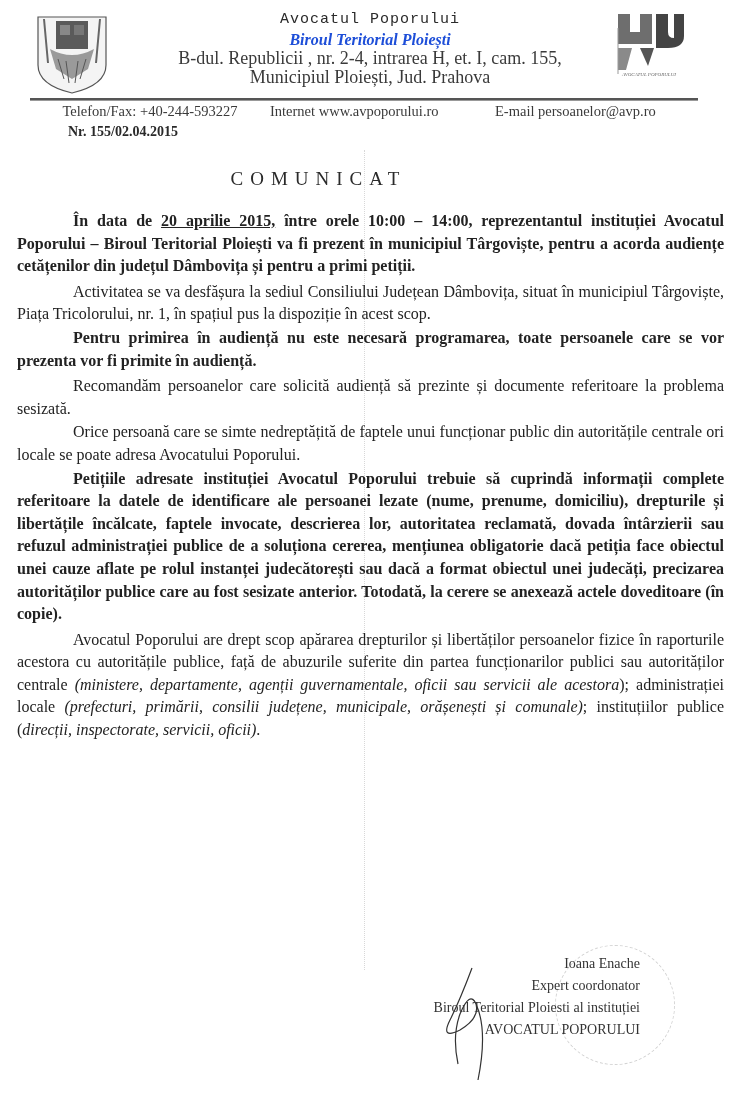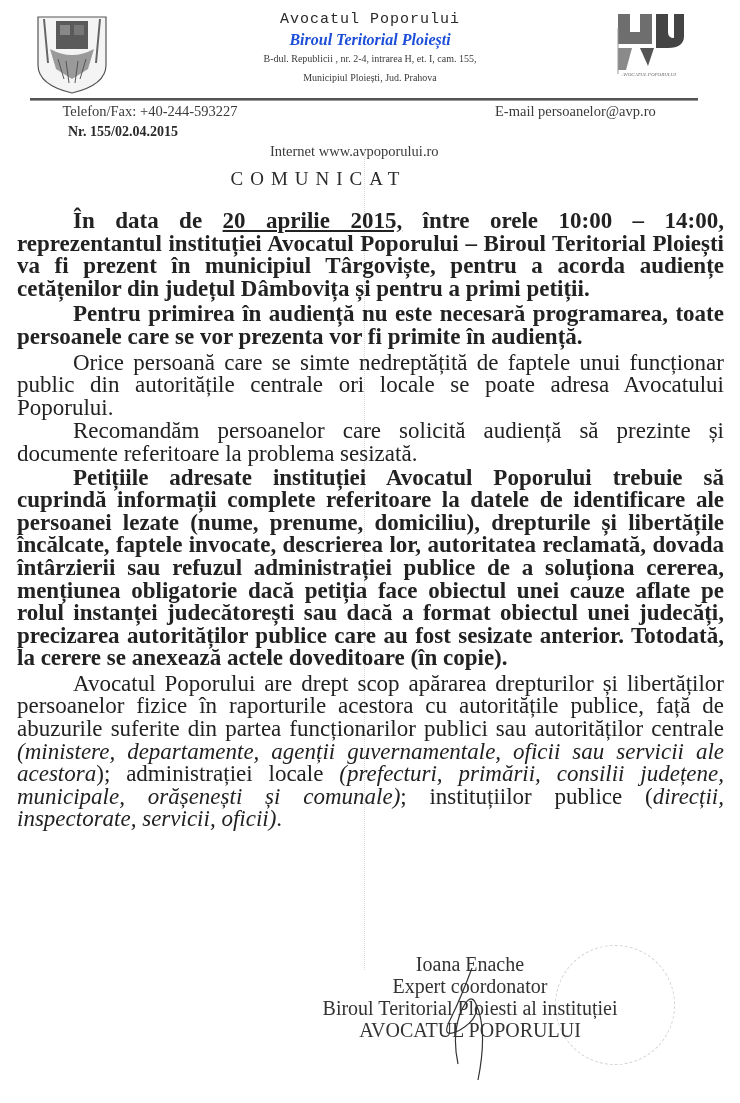--- a/index.html
+++ b/index.html
@@ -5,38 +5,38 @@
     * { box-sizing: border-box; margin: 0; padding: 0; }
     html, body { width: 740px; height: 1103px; background: #ffffff; overflow: hidden; }
     body { position: relative; color: #1e1e1e; font-family: "Liberation Serif", serif; }
 
     .header { position: absolute; left: 0; top: 0; width: 740px; height: 150px; }
     .crest { position: absolute; left: 34px; top: 13px; width: 76px; height: 82px; }
     .logo { position: absolute; left: 600px; top: 8px; width: 92px; height: 70px; }
     .hdr-center { position: absolute; left: 150px; top: 10px; width: 440px; text-align: center; }
     .hdr-title { font-family: "Liberation Mono", monospace; font-size: 15px; letter-spacing: 1px; line-height: 20px; color: #2a2a2a; }
     .hdr-office { font-family: "Liberation Serif", serif; font-style: italic; font-weight: bold; font-size: 16px; line-height: 19px; color: #1d4ed8; }
-    .hdr-line { font-size: 10px; line-height: 19px; color: #3a3a3a; }
+    .hdr-line { font-size: 18px; line-height: 19px; color: #3a3a3a; }
     .hdr-rule { position: absolute; left: 30px; top: 98px; width: 668px; height: 3px; border-top: 2px solid #555; border-bottom: 1px solid #999; }
     .contacts { position: absolute; left: 30px; top: 103px; width: 690px; font-size: 14.5px; color: #3a3a3a; display: flex; }
     .contacts span { white-space: nowrap; }
     .contacts .c1 { width: 240px; text-align: center; }
-    .contacts .c2 { width: 225px; margin-top: 40px; }
+    .contacts .c2 { width: 225px; }
     .ref-no { position: absolute; left: 68px; top: 124px; font-weight: bold; font-size: 14px; color: #2a2a2a; }
 
     .title { position: absolute; left: 0; top: 168px; width: 601px; text-align: center; font-size: 19px; letter-spacing: 7px; color: #2a2a2a; padding-left: 36px; }
 
-    .body { position: absolute; left: 17px; top: 210px; width: 707px; font-size: 23px; line-height: 22.6px; text-align: justify; color: #222; }
+    .body { position: absolute; left: 17px; top: 210px; width: 707px; font-size: 16px; line-height: 22.6px; text-align: justify; color: #222; }
     .body p { text-indent: 56px; margin-bottom: 3px; }
     .body p.b { font-weight: bold; }
     .body p.tight { margin-bottom: 1px; }
     .u { text-decoration: underline; }
     i { font-style: italic; }
 
-    .sig { position: absolute; left: 300px; top: 953px; width: 340px; text-align: center; font-size: 20px; line-height: 22px; color: #333; }
+    .sig { position: absolute; left: 300px; top: 953px; width: 340px; text-align: right; font-size: 14px; line-height: 22px; color: #333; }
     .stamp { position: absolute; left: 555px; top: 945px; width: 120px; height: 120px; border: 1px dashed #d4d4d4; border-radius: 50%; }
     .scribble { position: absolute; left: 430px; top: 960px; width: 80px; height: 130px; }
     .fold { position: absolute; left: 364px; top: 150px; width: 1px; height: 820px; border-left: 1px dotted #d8d8d8; }
   </style>
 </head>
 <body>
 
 <div class="header">
   <svg class="crest" viewBox="0 0 76 82">
     <path d="M4 4 L72 4 L72 52 Q72 72 38 80 Q4 72 4 52 Z" fill="#f4f4f4" stroke="#555" stroke-width="1.2"></path>
@@ -74,23 +74,24 @@
 
   <div class="ref-no">Nr. 155/02.04.2015</div>
 </div>
 
 <div class="fold"></div>
 
 <div class="title">COMUNICAT</div>
 
 <div class="body">
   <p class="b"><span>În data de </span><span class="u">20 aprilie 2015,</span><span> între orele 10:00 – 14:00, reprezentantul instituției Avocatul Poporului – Biroul Teritorial Ploiești va fi prezent în municipiul Târgoviște, pentru a acorda audiențe cetățenilor din județul Dâmbovița și pentru a primi petiții.</span></p>
+  <p class="tight">Activitatea se va desfășura la sediul Consiliului Județean Dâmbovița, situat în municipiul Târgoviște, Piața Tricolorului, nr. 1, în spațiul pus la dispoziție în acest scop.</p>
   <p class="b">Pentru primirea în audiență nu este necesară programarea, toate persoanele care se vor prezenta vor fi primite în audiență.</p>
+  <p class="tight">Recomandăm persoanelor care solicită audiență să prezinte și documente referitoare la problema sesizată.</p>
   <p class="tight">Orice persoană care se simte nedreptățită de faptele unui funcționar public din autoritățile centrale ori locale  se poate adresa Avocatului Poporului.</p>
-  <p class="tight">Recomandăm persoanelor care solicită audiență să prezinte și documente referitoare la problema sesizată.</p>
   <p class="b">Petițiile adresate instituției Avocatul Poporului trebuie să cuprindă informații complete referitoare la datele de identificare ale persoanei lezate (nume, prenume, domiciliu), drepturile și libertățile încălcate, faptele invocate, descrierea lor, autoritatea reclamată, dovada întârzierii sau refuzul administrației publice de a soluționa cererea, mențiunea obligatorie dacă petiția face obiectul unei cauze aflate pe rolul instanței judecătorești sau dacă a format obiectul unei judecăți, precizarea autorităților publice care au fost sesizate anterior. Totodată, la cerere se anexează actele doveditoare (în copie).</p>
   <p><span>Avocatul Poporului are drept scop apărarea drepturilor și libertăților persoanelor fizice în raporturile acestora cu autoritățile publice, față de abuzurile suferite din partea funcționarilor publici sau autorităților centrale </span><i>(ministere, departamente, agenții guvernamentale, oficii sau servicii ale acestora</i><span>); administrației locale </span><i>(prefecturi, primării, consilii județene, municipale, orășenești și comunale)</i><span>; instituțiilor publice (</span><i>direcții, inspectorate, servicii, oficii)</i><span>.</span></p>
 </div>
 
 <div class="stamp"></div>
 
 <div class="sig">
   <div>Ioana Enache</div>
   <div>Expert coordonator</div>
   <div>Biroul Teritorial Ploiesti al instituției</div>

